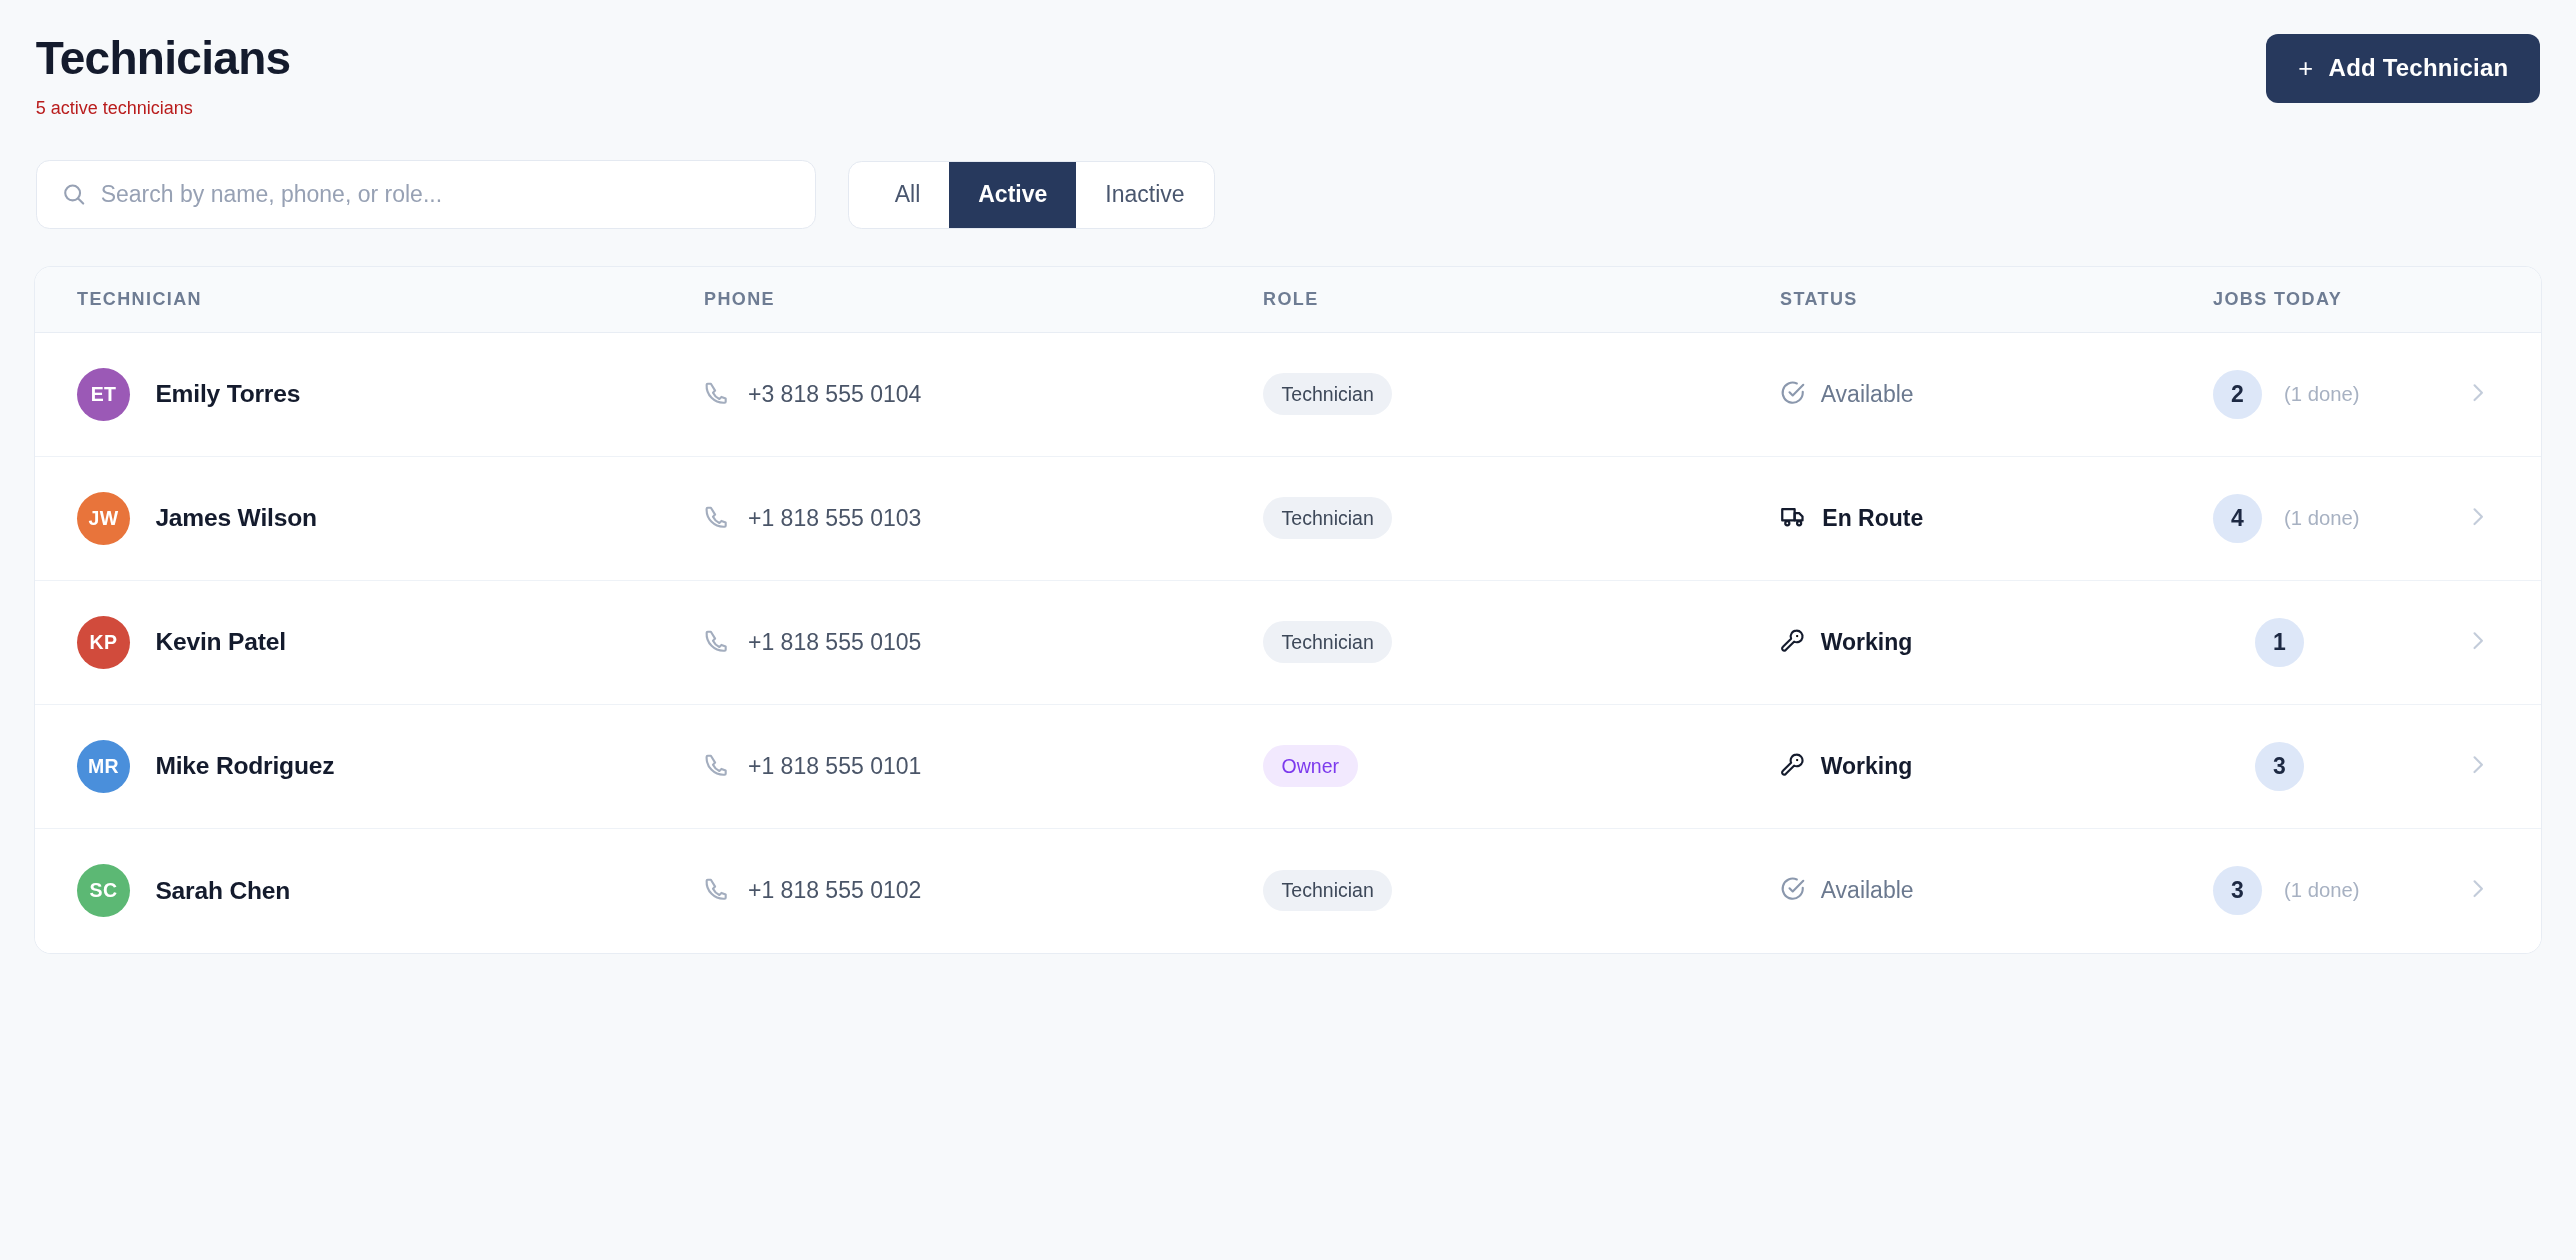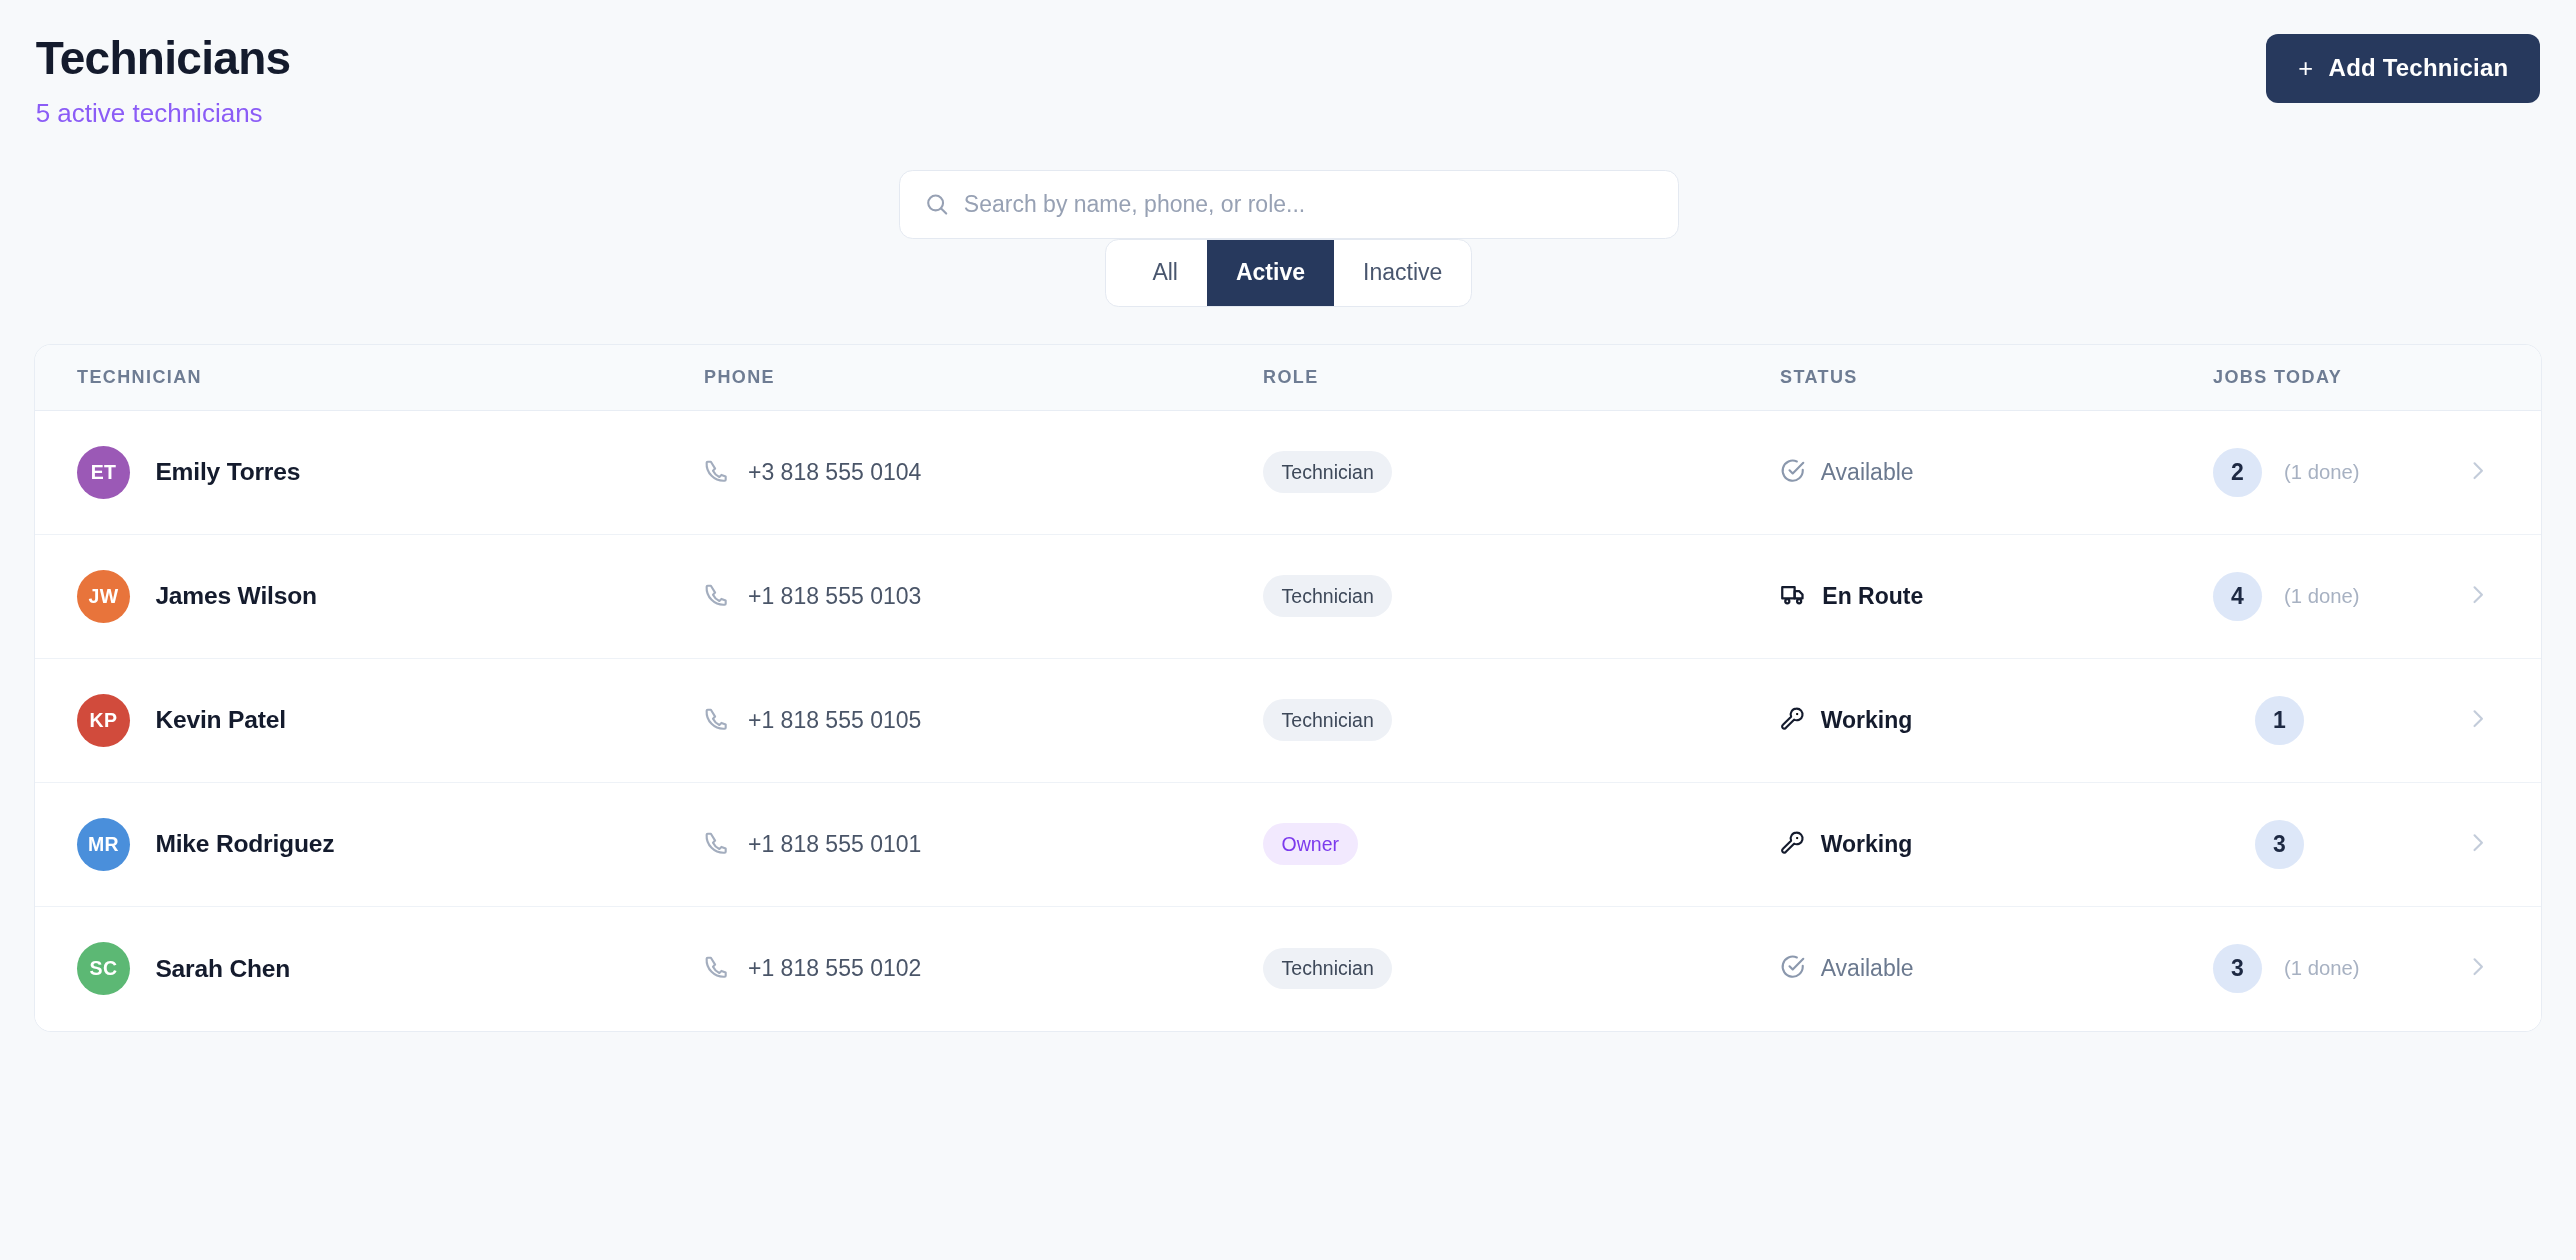--- a/index.html
+++ b/index.html
@@ -11,34 +11,34 @@
   }
   .page { position: relative; width: 2576px; height: 1261px; padding: 34px 34px 0 34px; }
 
   
   .header { display: flex; align-items: flex-start; justify-content: space-between; padding: 0 1.7px; }
   .page-title {
     font-size: 46px; font-weight: 700; letter-spacing: -0.7px;
     color: #141b2d; line-height: 1.05;
   }
   .page-subtitle {
-    margin-top: 15.3px; font-size: 26px; color: #8b5cf6; font-weight: 400;
+    margin-top: 15.3px; font-size: 18px; color: #b91c1c; font-weight: 400;
   }
   .add-btn {
     display: inline-flex; align-items: center; gap: 15.3px;
     background: #27395d; color: #ffffff;
     border: none; border-radius: 12px;
     padding: 20.3px 32px; font-size: 24px; font-weight: 700;
     font-family: "Liberation Sans", sans-serif;
     cursor: pointer; letter-spacing: 0.2px;
   }
   .add-btn .plus { font-size: 25.4px; font-weight: 400; line-height: 1; display:inline-block; }
 
   
-  .controls { display: flex; align-items: center; margin-top: 41px; padding-left: 1.7px; flex-direction: column; }
+  .controls { display: flex; align-items: flex-end; gap: 32px; margin-top: 41px; padding-left: 1.7px; }
   .search-box {
     position: relative; width: 780px; height: 69px;
     background: #ffffff; border: 1.7px solid #e4e9f1; border-radius: 13.6px;
     display: flex; align-items: center;
   }
   .search-icon { position: absolute; left: 24px; top: 50%; transform: translateY(-50%); display:flex; }
   .search-input {
     width: 100%; height: 100%; border: none; outline: none; background: transparent;
     padding: 0 20.3px 0 64px; font-size: 23px; color: #2a3346;
     font-family: "Liberation Sans", sans-serif; border-radius: 13.6px;

